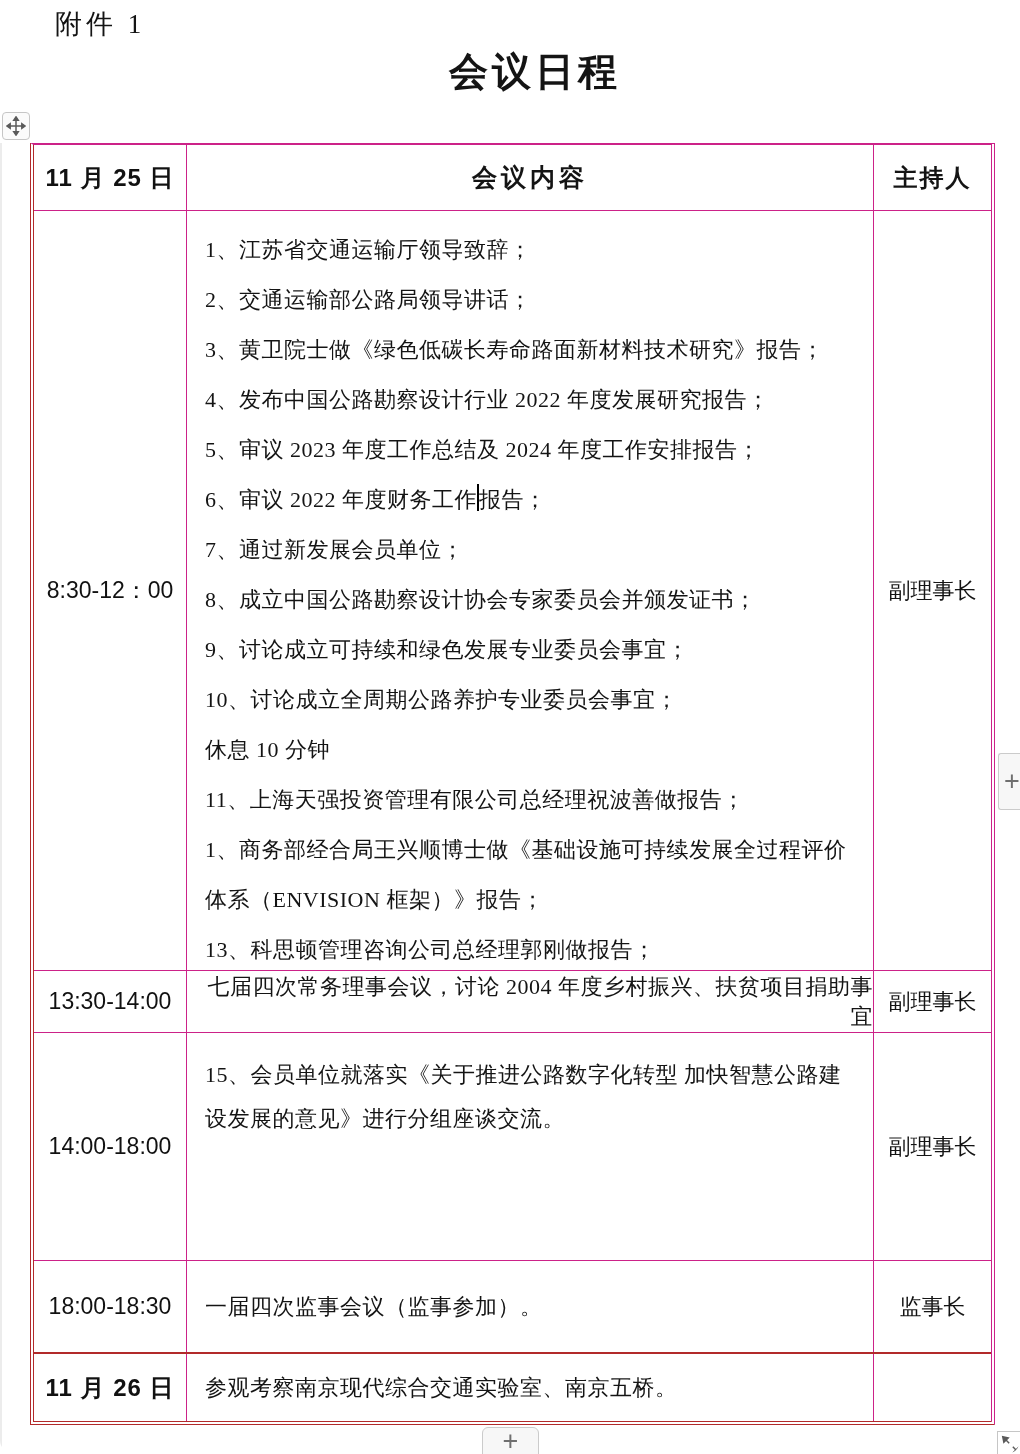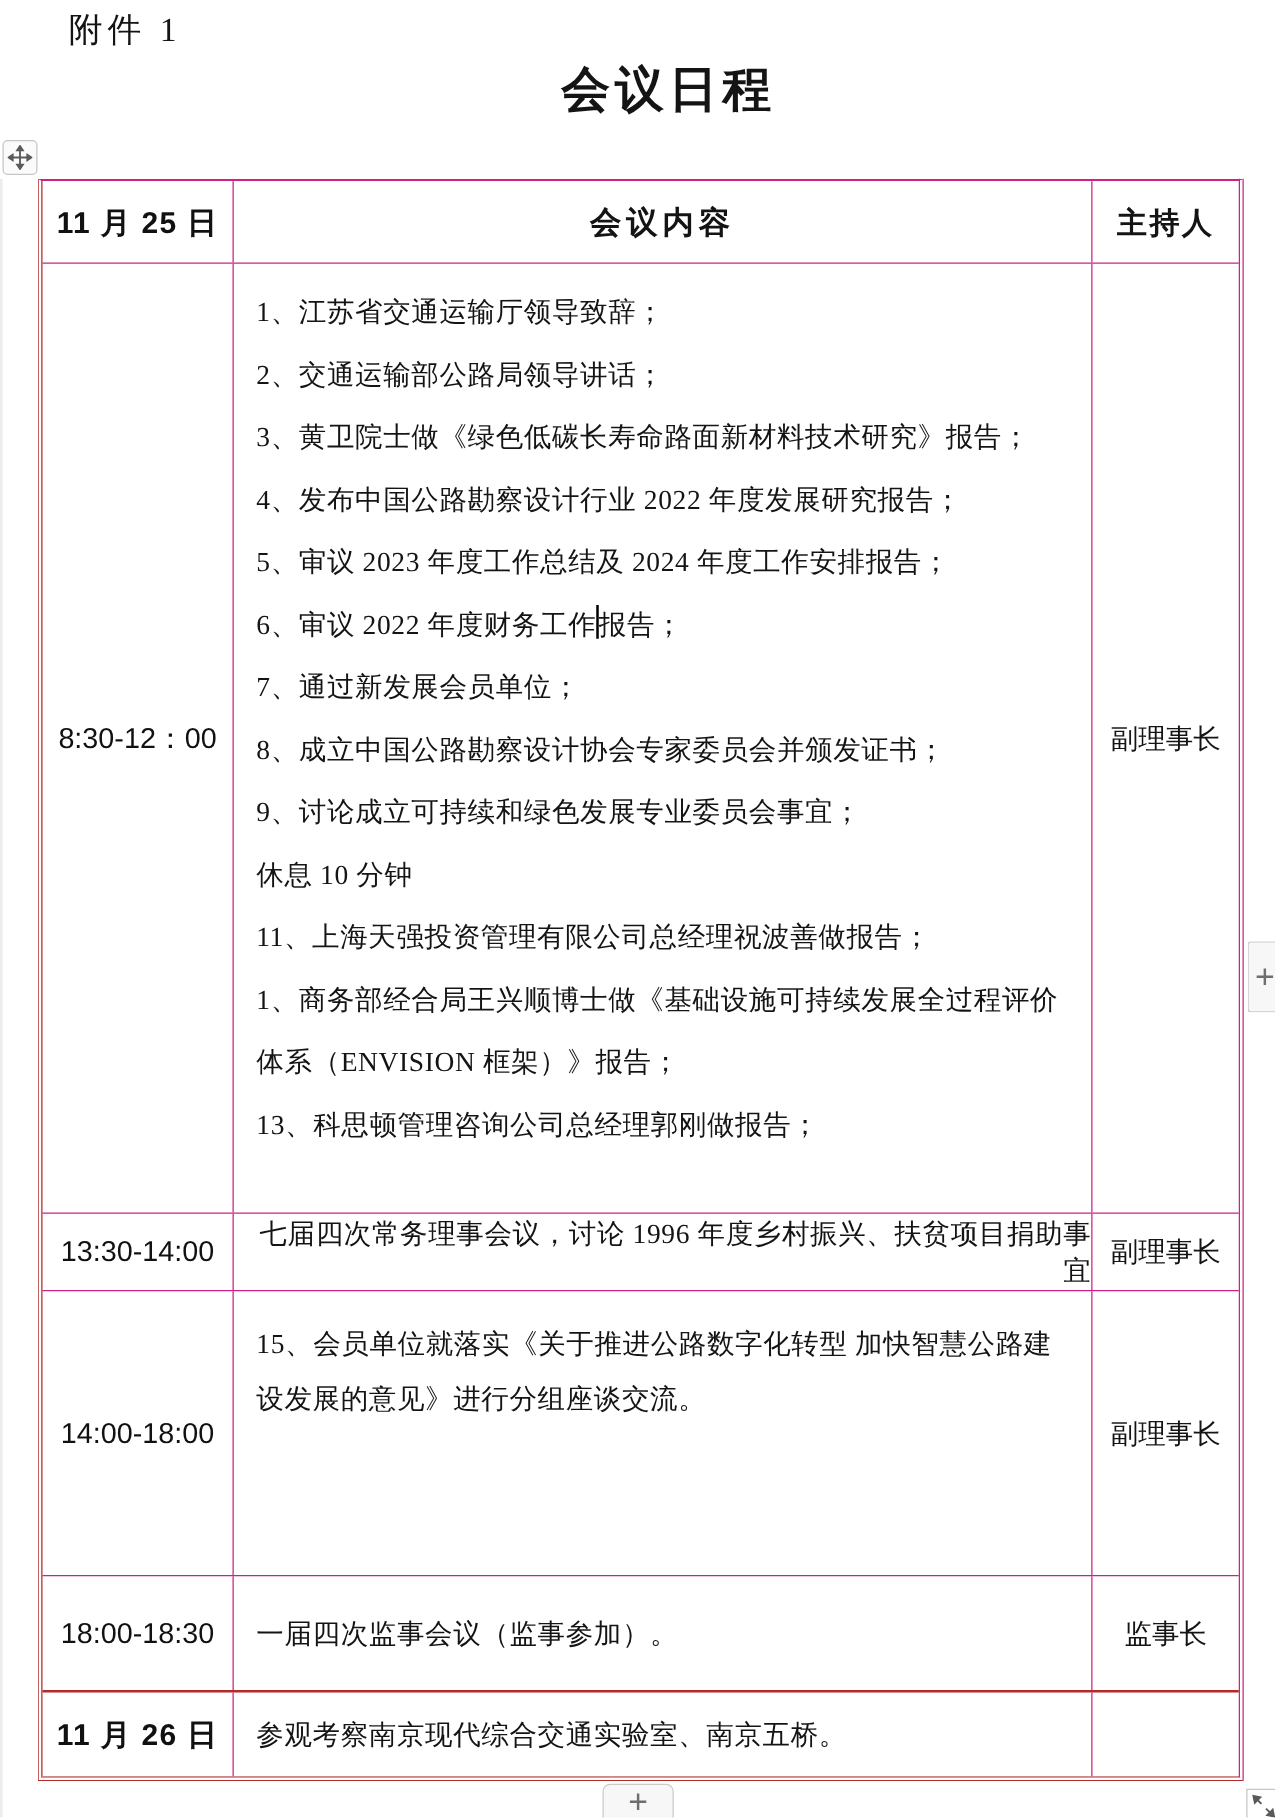--- a/index.html
+++ b/index.html
@@ -5,20 +5,21 @@
   :root{
     --outer:#b22a2a;
     --inner:#cc2288;
   }
   *{margin:0;padding:0;box-sizing:border-box;}
   body{background:#fff;}
   .page{
     position:relative;width:1020px;height:1454px;background:#ffffff;
     overflow:hidden;color:#141414;
     font-family:"Liberation Serif", serif;
+    border-radius:14px;
   }
   .window-edge{position:absolute;left:0;top:143px;width:2px;height:1311px;background:#ececec;}
   .attachment{position:absolute;left:55px;top:6px;font-size:27px;letter-spacing:4px;}
   .doc-title{
     position:absolute;left:0;top:45px;width:100%;text-align:center;
     font-size:39px;font-weight:700;letter-spacing:4px;text-indent:50px;
   }
   .move-handle{
     position:absolute;left:2px;top:112px;width:28px;height:28px;
     border:1px solid #c6c6c6;border-radius:4px;background:#fbfbfb;
@@ -121,31 +122,32 @@
       <div class="c-content agenda">
         <div class="line">1、江苏省交通运输厅领导致辞；</div>
         <div class="line">2、交通运输部公路局领导讲话；</div>
         <div class="line">3、黄卫院士做《绿色低碳长寿命路面新材料技术研究》报告；</div>
         <div class="line">4、发布中国公路勘察设计行业 2022 年度发展研究报告；</div>
         <div class="line">5、审议 2023 年度工作总结及 2024 年度工作安排报告；</div>
         <div class="line"><span>6、审议 2022 年度财务工作</span><span class="caret"></span><span>报告；</span></div>
         <div class="line">7、通过新发展会员单位；</div>
         <div class="line">8、成立中国公路勘察设计协会专家委员会并颁发证书；</div>
         <div class="line">9、讨论成立可持续和绿色发展专业委员会事宜；</div>
+        <div class="line">10、讨论成立全周期公路养护专业委员会事宜；</div>
         <div class="line">休息 10 分钟</div>
         <div class="line">11、上海天强投资管理有限公司总经理祝波善做报告；</div>
         <div class="line">1、商务部经合局王兴顺博士做《基础设施可持续发展全过程评价体系（ENVISION 框架）》报告；</div>
         <div class="line">13、科思顿管理咨询公司总经理郭刚做报告；</div>
       </div>
       <div class="c-host">副理事长</div>
     </div>
 
     <div class="row h-s2">
       <div class="c-time">13:30-14:00</div>
-      <div class="c-content center-line">七届四次常务理事会议，讨论 1996 年度乡村振兴、扶贫项目捐助事宜</div>
+      <div class="c-content center-line">七届四次常务理事会议，讨论 2004 年度乡村振兴、扶贫项目捐助事宜</div>
       <div class="c-host">副理事长</div>
     </div>
 
     <div class="row h-s3">
       <div class="c-time">14:00-18:00</div>
       <div class="c-content s3-content">
         <div class="line">15、会员单位就落实《关于推进公路数字化转型 加快智慧公路建设发展的意见》进行分组座谈交流。</div>
       </div>
       <div class="c-host">副理事长</div>
     </div>

